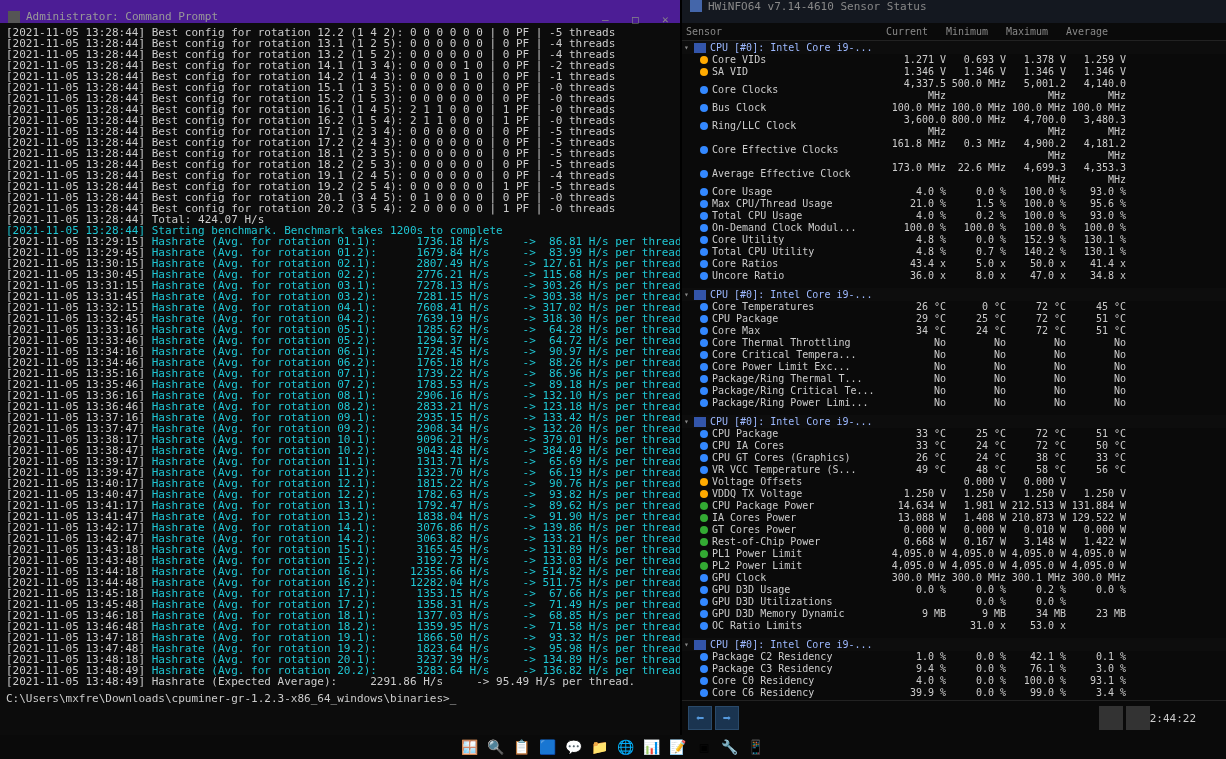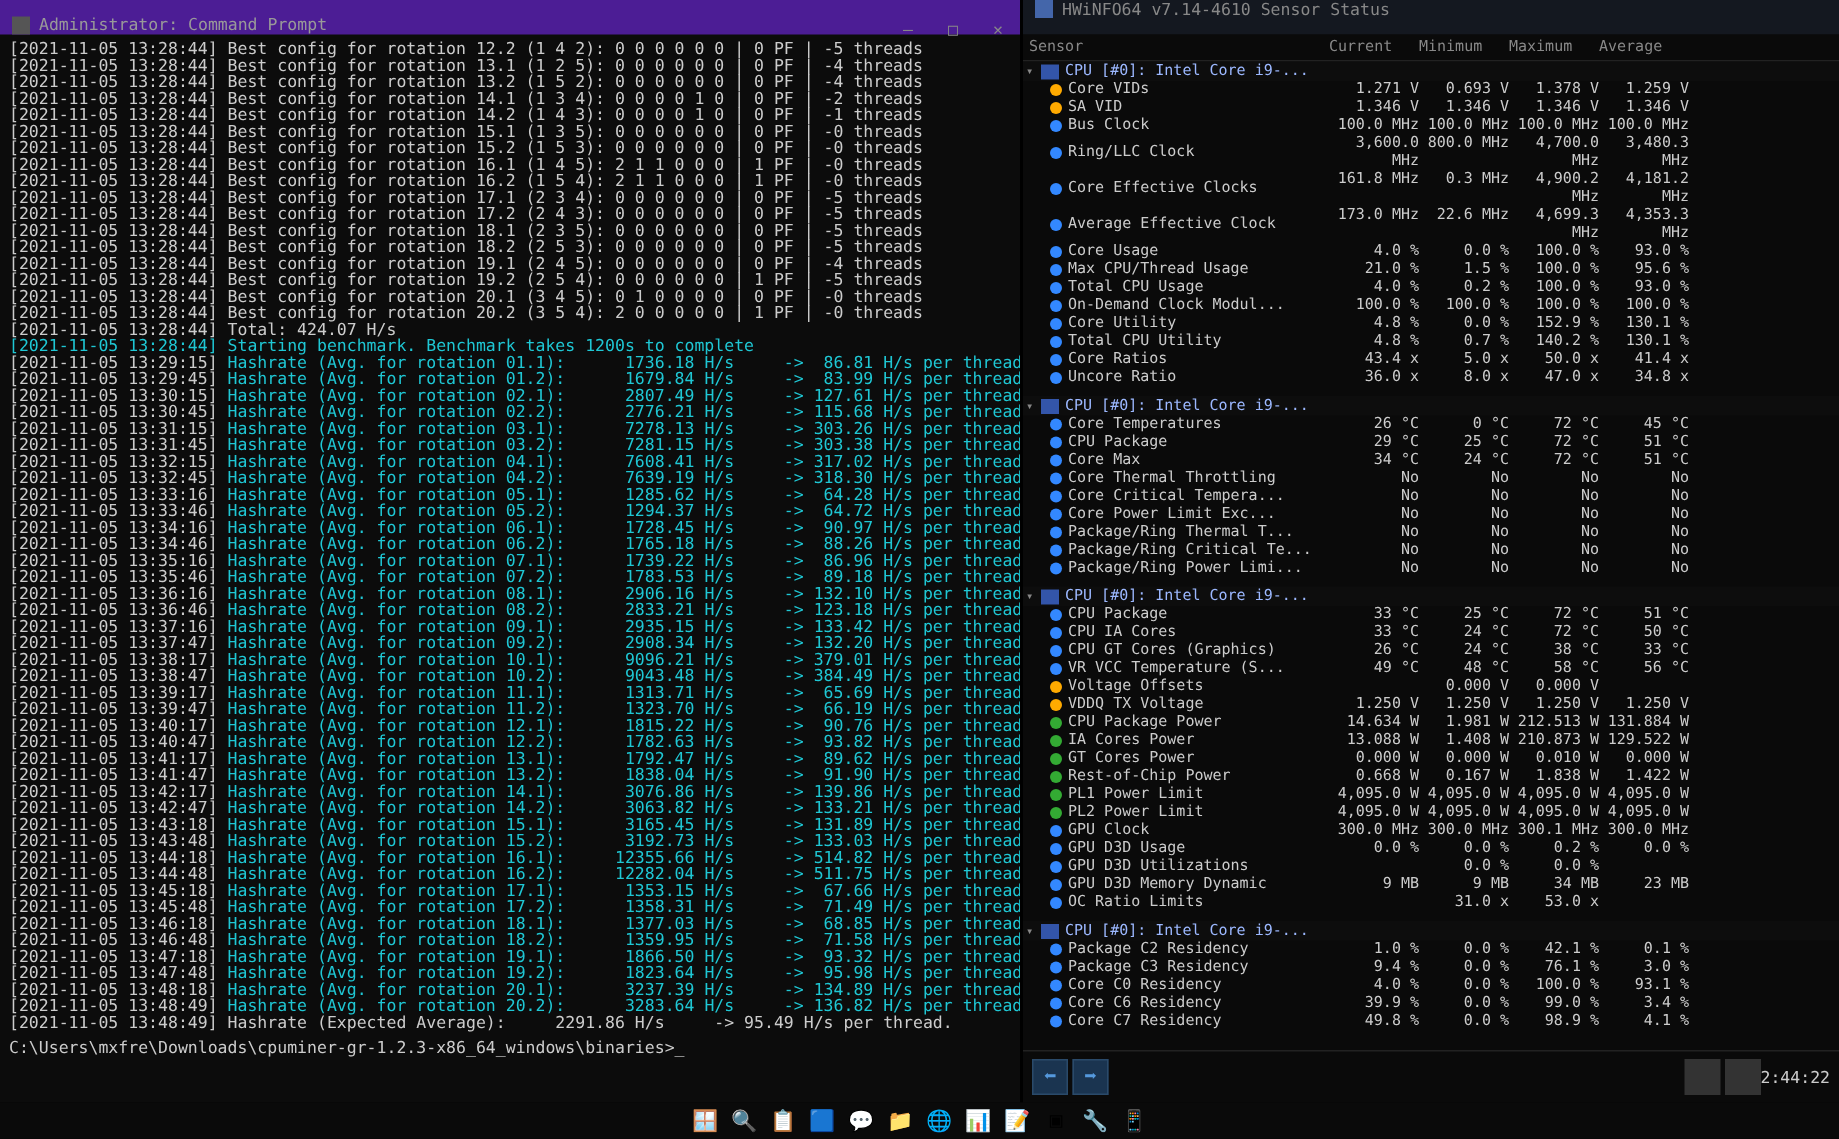--- a/index.html
+++ b/index.html
@@ -25,21 +25,21 @@
 .grp .gicon{width:12px;height:10px;background:#3355aa;margin-right:4px}
 .row{display:flex;padding:0 2px 0 18px;line-height:12px}
 .row .lbl{width:186px;display:flex;align-items:center;overflow:hidden}
 .row .bico{width:8px;height:8px;border-radius:50%;background:#3388ff;margin-right:4px;flex-shrink:0}
 .row .bico.y{background:#ffaa00}
 .row .bico.g{background:#33aa33}
 .row .v{width:60px;text-align:right}
 .rfoot{position:absolute;bottom:0;left:0;right:0;height:35px;background:#0a0a0a;border-top:1px solid #222;display:flex;align-items:center;padding:0 6px}
 .fbtn{width:24px;height:24px;background:#1a3450;border:1px solid #2a4a6a;margin-right:3px;display:flex;align-items:center;justify-content:center;color:#5599dd;font-size:14px;cursor:pointer}
 .ficon{width:24px;height:24px;background:#333;margin-left:3px;cursor:pointer}
-.clock{margin-left:auto;color:#ccc;font-size:11px;margin-right:0}
+.clock{margin-left:auto;color:#ccc;font-size:11px;margin-right:24px}
 .taskbar{position:absolute;bottom:0;left:0;right:0;height:24px;background:#0a0a0a;display:flex;align-items:center;justify-content:center;gap:8px}
 .tico{width:18px;height:18px;cursor:pointer;display:flex;align-items:center;justify-content:center;font-size:14px}
 </style>
 </head>
 <body>
 
 <div class="left">
   <div class="titlebar">
     <div class="icon"></div>
     <span>Administrator: Command Prompt</span>
@@ -86,20 +86,30 @@
           <span>SA VID</span>
         </div>
         <div class="v">1.346 V</div>
         <div class="v">1.346 V</div>
         <div class="v">1.346 V</div>
         <div class="v">1.346 V</div>
       </div>
       <div class="row">
         <div class="lbl">
           <span class="bico "></span>
+          <span>Core Clocks</span>
+        </div>
+        <div class="v">4,337.5 MHz</div>
+        <div class="v">500.0 MHz</div>
+        <div class="v">5,001.2 MHz</div>
+        <div class="v">4,140.0 MHz</div>
+      </div>
+      <div class="row">
+        <div class="lbl">
+          <span class="bico "></span>
           <span>Bus Clock</span>
         </div>
         <div class="v">100.0 MHz</div>
         <div class="v">100.0 MHz</div>
         <div class="v">100.0 MHz</div>
         <div class="v">100.0 MHz</div>
       </div>
       <div class="row">
         <div class="lbl">
           <span class="bico "></span>
@@ -402,21 +412,21 @@
         <div class="v">0.010 W</div>
         <div class="v">0.000 W</div>
       </div>
       <div class="row">
         <div class="lbl">
           <span class="bico g"></span>
           <span>Rest-of-Chip Power</span>
         </div>
         <div class="v">0.668 W</div>
         <div class="v">0.167 W</div>
-        <div class="v">1.838 W</div>
+        <div class="v">3.148 W</div>
         <div class="v">1.422 W</div>
       </div>
       <div class="row">
         <div class="lbl">
           <span class="bico g"></span>
           <span>PL1 Power Limit</span>
         </div>
         <div class="v">4,095.0 W</div>
         <div class="v">4,095.0 W</div>
         <div class="v">4,095.0 W</div>

